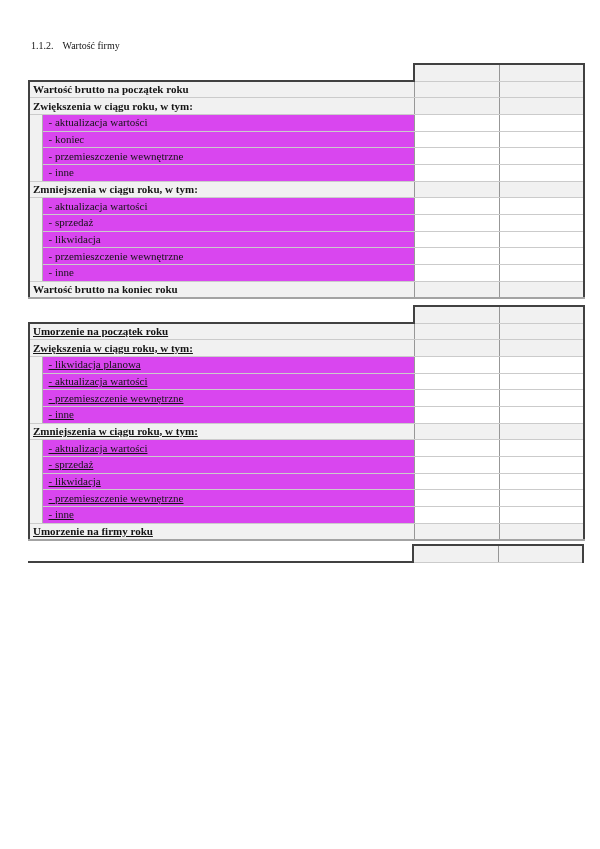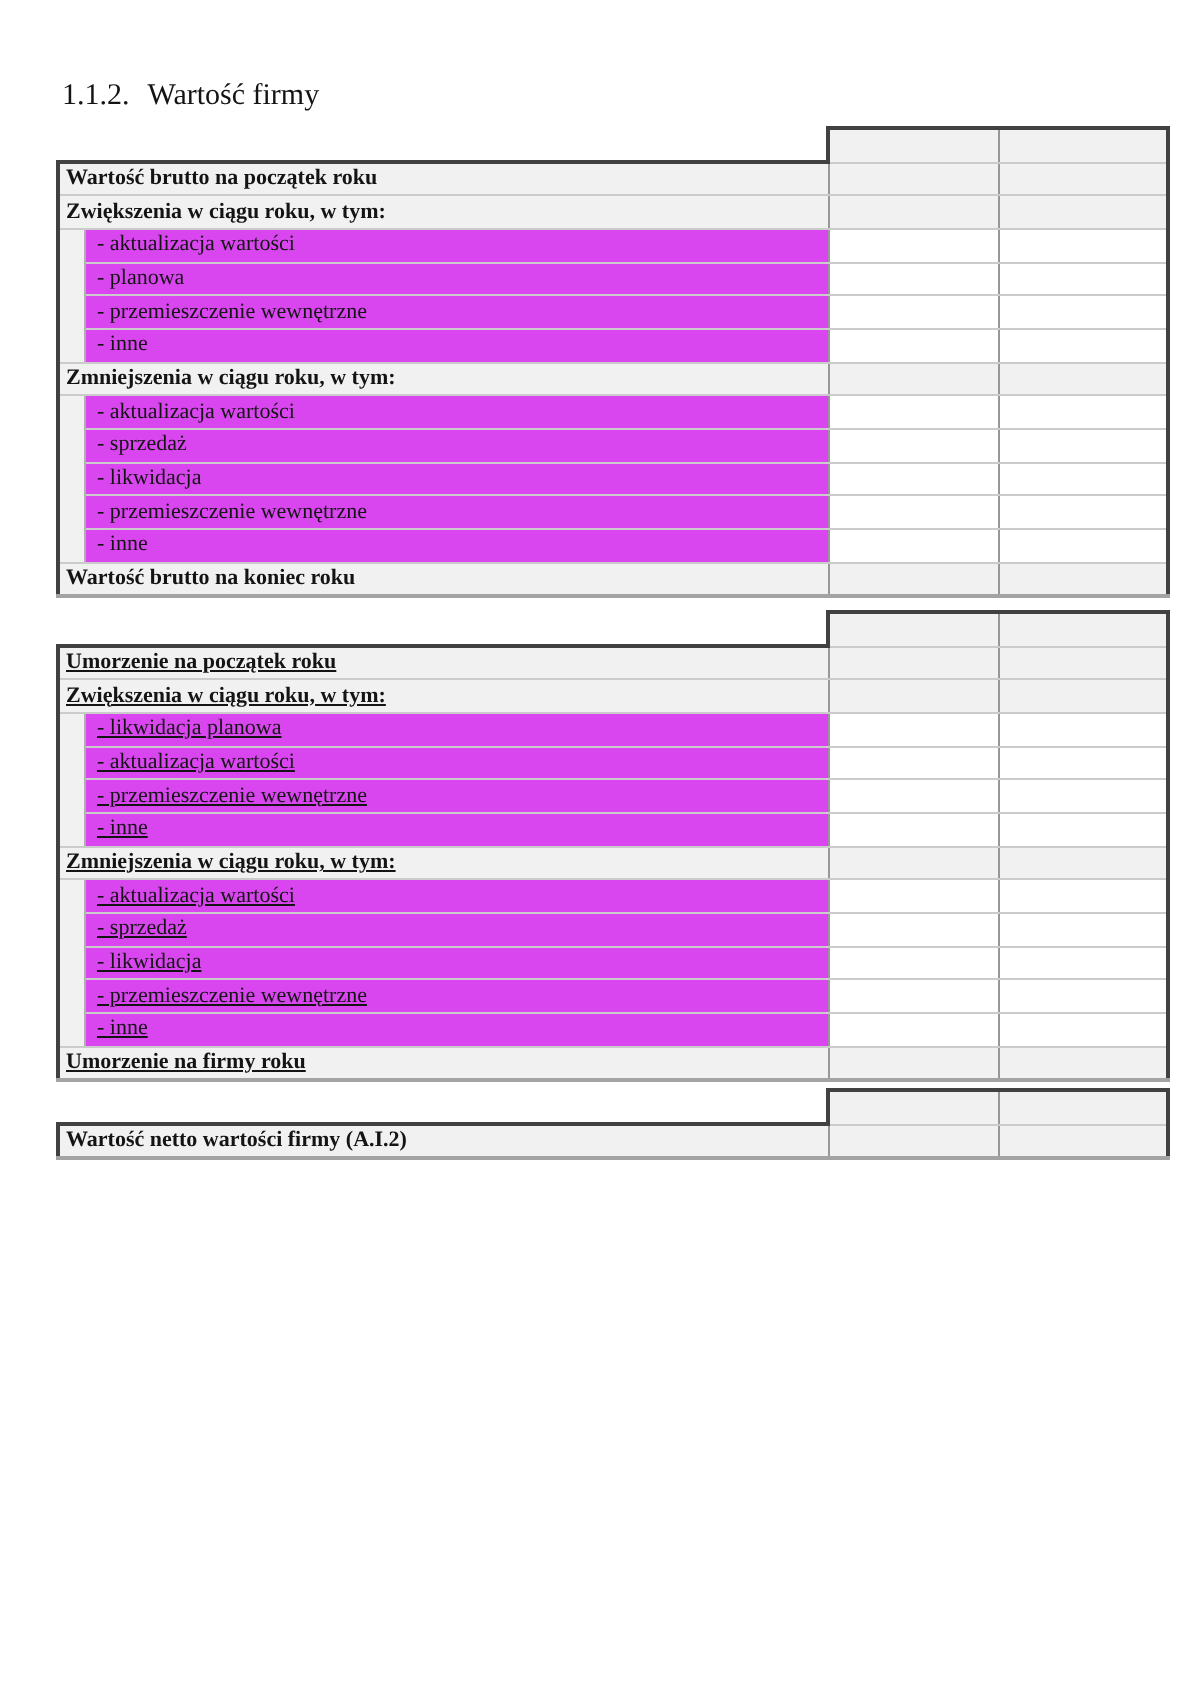--- a/index.html
+++ b/index.html
@@ -13,21 +13,21 @@
     background: #ffffff;
     font-family: "Liberation Serif", serif;
     color: #141414;
     overflow: hidden;
   }
 
   .page-title {
     position: absolute;
     left: 31px;
     top: 40px;
-    font-size: 15px;
+    font-size: 10px;
     white-space: nowrap;
   }
   .page-title .num { margin-right: 9px; }
 
   table.doc {
     position: absolute;
     left: 28px;
     border-collapse: collapse;
     table-layout: fixed;
     width: 555px;
@@ -122,21 +122,21 @@
     <td class="val"></td>
     <td class="val vlast"></td>
   </tr>
   <tr class="sub">
     <td class="indent" rowspan="4"></td>
     <td class="lab sub-lab">- aktualizacja wartości</td>
     <td class="val"></td>
     <td class="val vlast"></td>
   </tr>
   <tr class="sub">
-    <td class="lab sub-lab">- planowa</td>
+    <td class="lab sub-lab">- koniec</td>
     <td class="val"></td>
     <td class="val vlast"></td>
   </tr>
   <tr class="sub">
     <td class="lab sub-lab">- przemieszczenie wewnętrzne</td>
     <td class="val"></td>
     <td class="val vlast"></td>
   </tr>
   <tr class="sub">
     <td class="lab sub-lab">- inne</td>
@@ -271,19 +271,14 @@
       <col class="c-lab">
       <col class="c-val">
       <col class="c-val">
     </colgroup>
   <tbody>
       <tr class="hdr-row">
     <td class="ghost" colspan="2"></td>
     <td class="hdr h1"></td>
     <td class="hdr h2"></td>
   </tr>
-  <tr class="sec bot">
-    <td class="lab sec-lab" colspan="2">Wartość netto wartości firmy (A.I.2)</td>
-    <td class="val"></td>
-    <td class="val vlast"></td>
-  </tr>
 </tbody>
   </table>
 
 </body></html>

